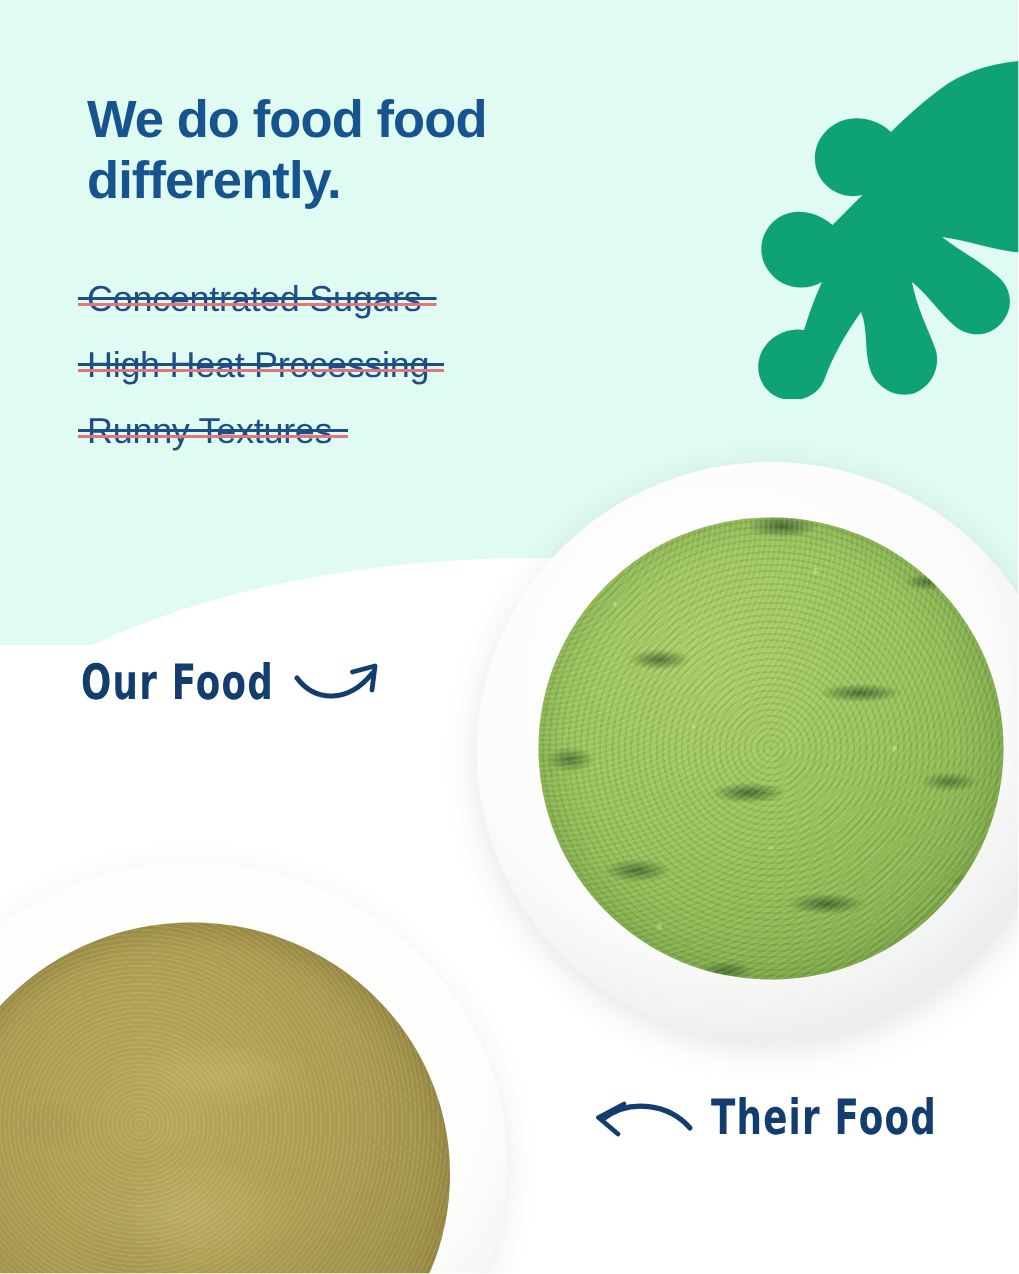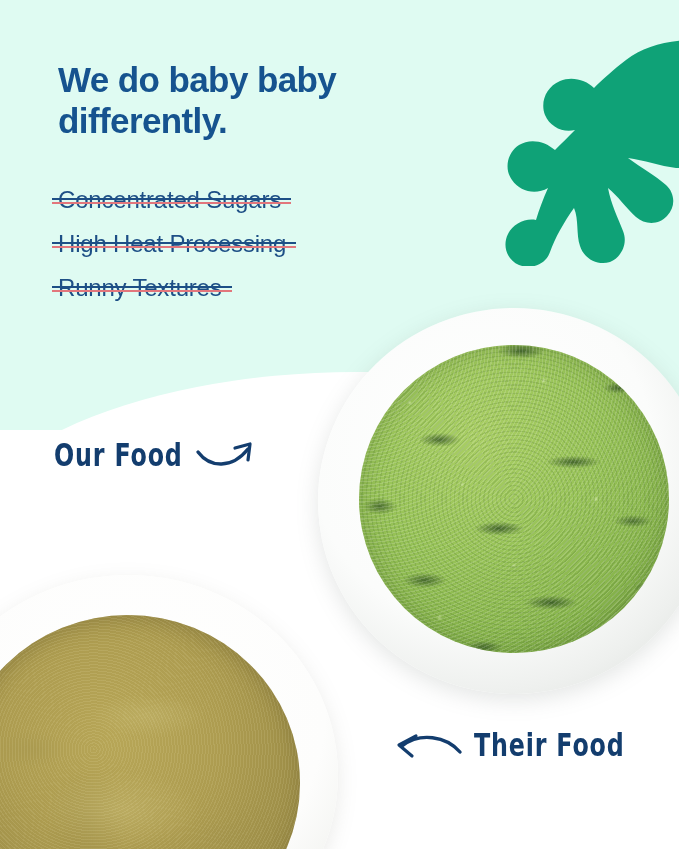--- a/index.html
+++ b/index.html
@@ -263,21 +263,21 @@
         C120,160 128,172 138,181
         C147,189 161,189 169,180
         C178,171 177,157 168,149
         C157,139 143,132 130,122
         C146,124 162,130 178,132
         C190,133 200,125 200,113
         L200,0 Z"></path>
     </svg>
   </div>
 
-  <div class="headline">We do baby baby
+  <div class="headline">We do food food
 differently.</div>
 
   <div class="strike-list">
     <span class="strike-row"><span class="strike-item"><span>Concentrated Sugars</span><span class="rule navy"></span><span class="rule coral"></span></span></span>
     <span class="strike-row"><span class="strike-item"><span>High Heat Processing</span><span class="rule navy"></span><span class="rule coral"></span></span></span>
     <span class="strike-row"><span class="strike-item"><span>Runny Textures</span><span class="rule navy"></span><span class="rule coral"></span></span></span>
   </div>
 
   <div class="white-surface"></div>
   <div class="white-block-bottom"></div>

